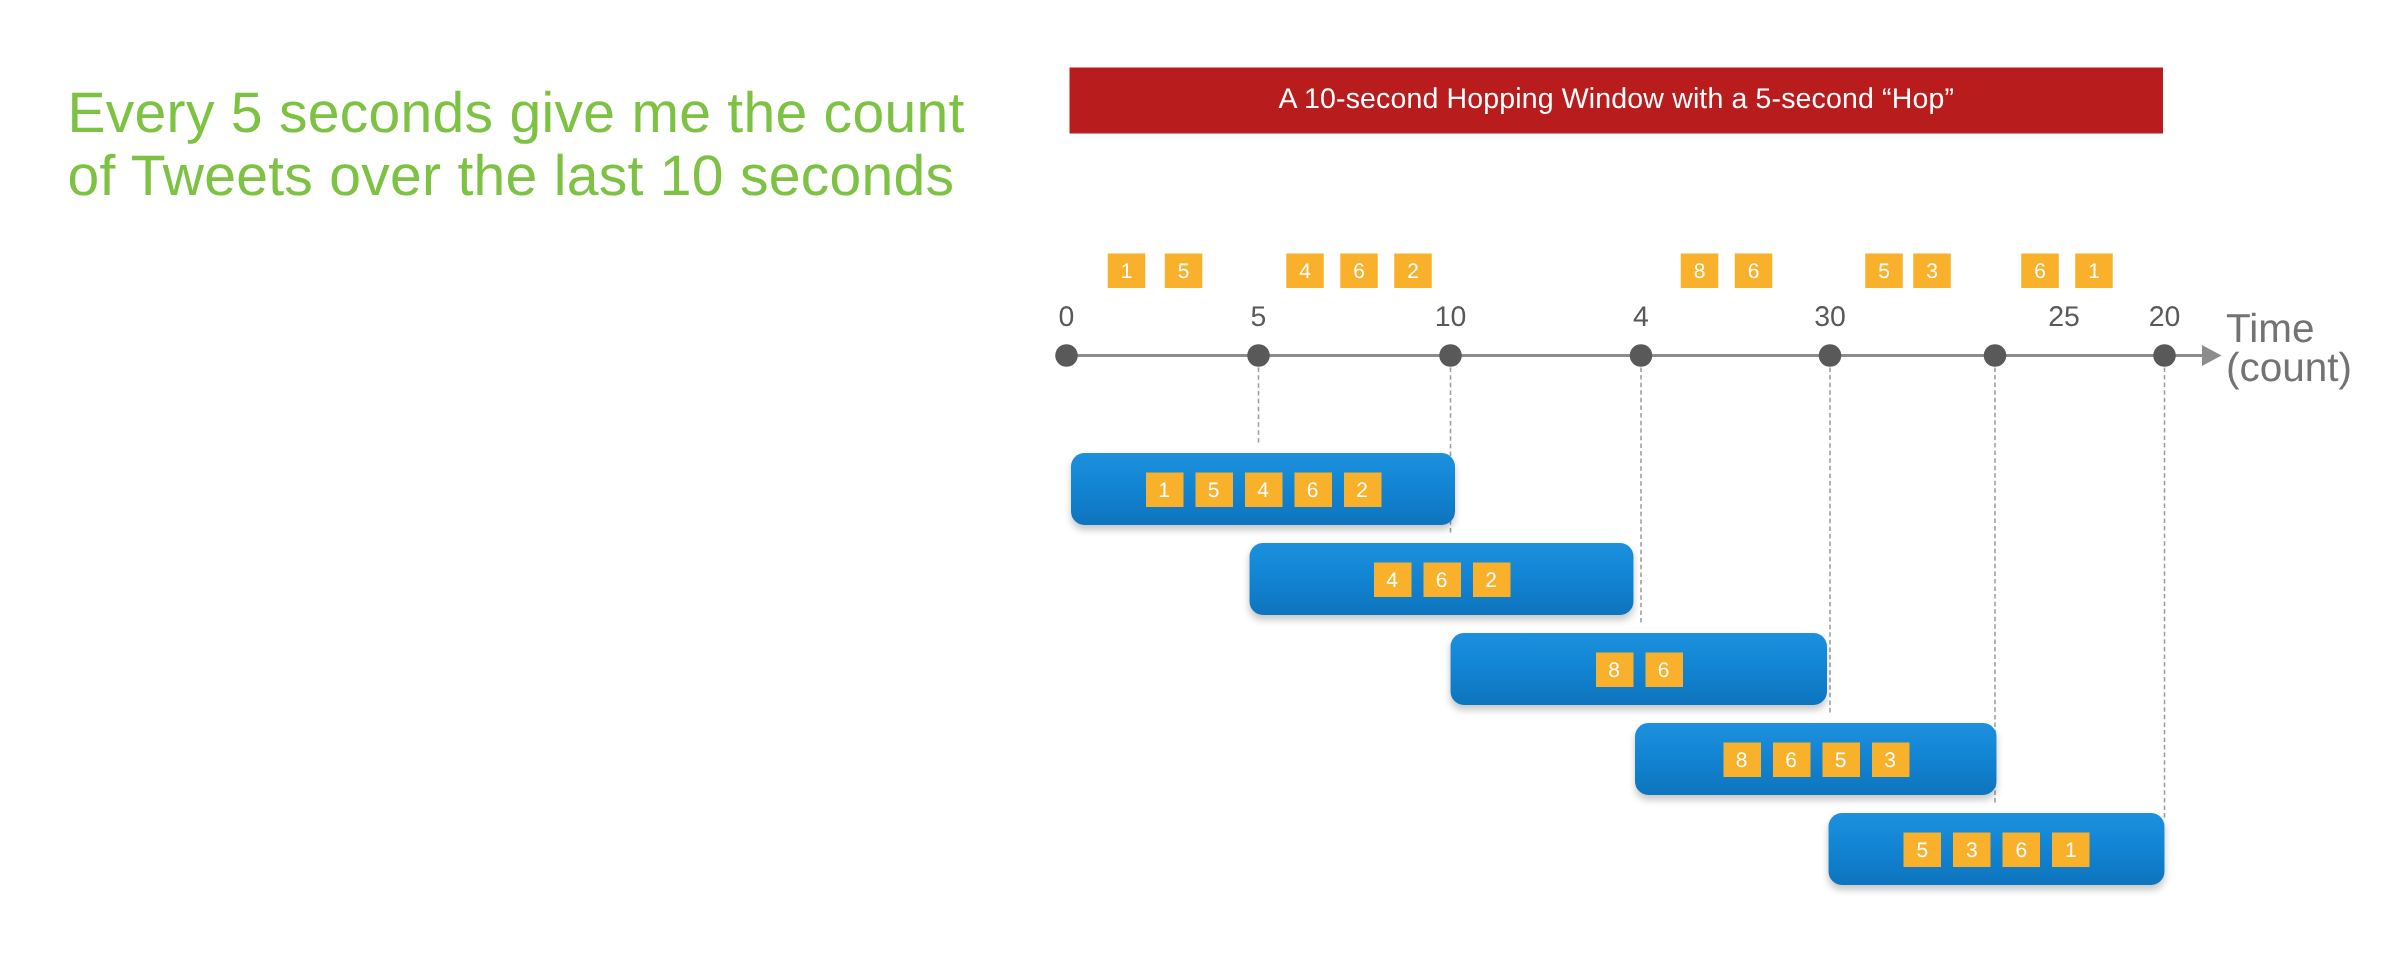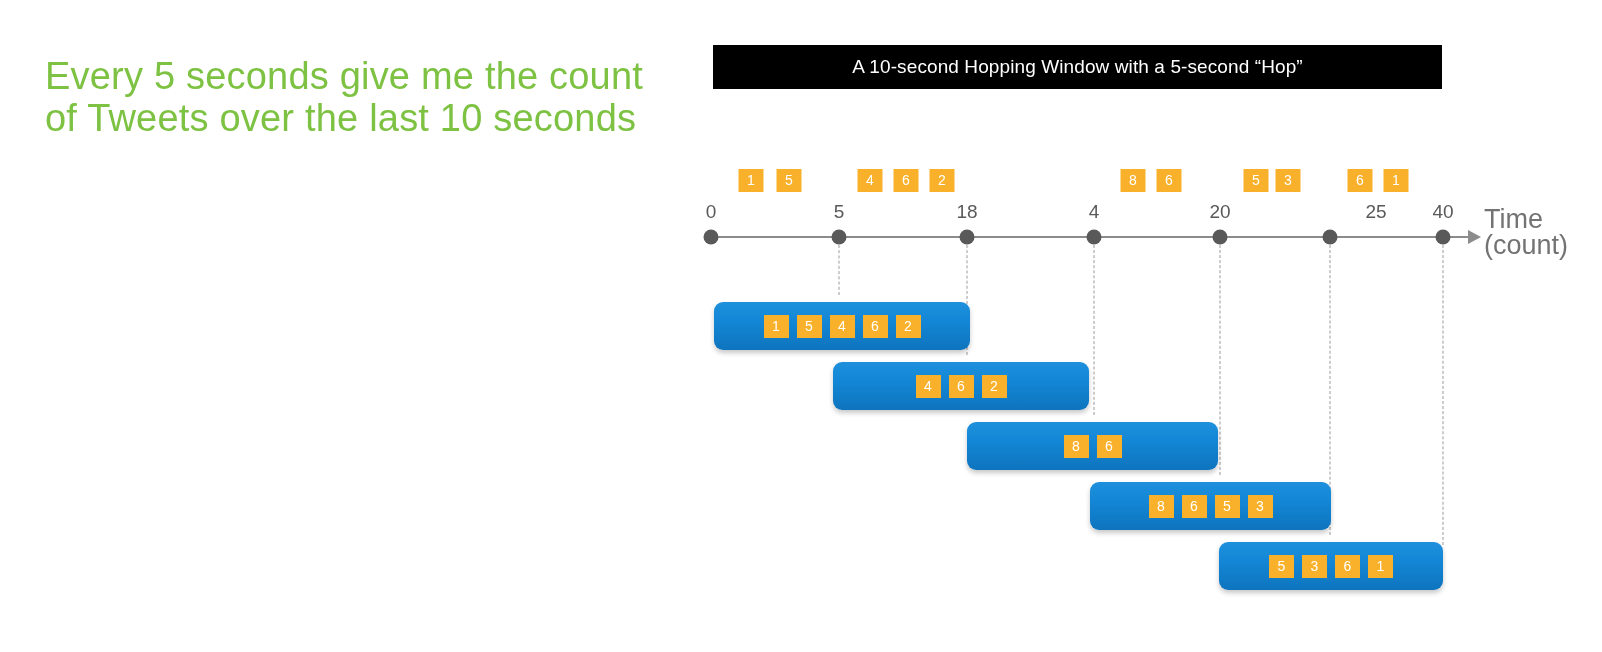--- a/index.html
+++ b/index.html
@@ -38,21 +38,21 @@
     white-space: pre-wrap;
   }
 
   
   #banner {
     position: absolute;
     left: 713px;
     top: 45px;
     width: 729px;
     height: 44px;
-    background: #000000;
+    background: #b91c1c;
     display: flex;
     align-items: center;
     justify-content: center;
   }
   #banner-text {
     color: #ffffff;
     font-size: 19px;
     font-weight: 400;
     letter-spacing: 0.1px;
     white-space: nowrap;
@@ -183,29 +183,29 @@
       <span>Time</span>
       <span>(count)</span>
     </div>
 
     <div id="ticks-container">
         <div class="tick-dot" style="left: 711px;"></div>
         <div class="tick-label" style="left: 711px;">0</div>
         <div class="tick-dot" style="left: 839px;"></div>
         <div class="tick-label" style="left: 839px;">5</div>
         <div class="tick-dot" style="left: 967px;"></div>
-        <div class="tick-label" style="left: 967px;">18</div>
+        <div class="tick-label" style="left: 967px;">10</div>
         <div class="tick-dot" style="left: 1094px;"></div>
         <div class="tick-label" style="left: 1094px;">4</div>
         <div class="tick-dot" style="left: 1220px;"></div>
-        <div class="tick-label" style="left: 1220px;">20</div>
+        <div class="tick-label" style="left: 1220px;">30</div>
         <div class="tick-dot" style="left: 1330px;"></div>
         <div class="tick-label" style="left: 1376px;">25</div>
         <div class="tick-dot" style="left: 1443px;"></div>
-        <div class="tick-label" style="left: 1443px;">40</div>
+        <div class="tick-label" style="left: 1443px;">20</div>
       </div>
     <div id="dashes-container">
         <div class="dash-line" style="left: 839px; height: 50px;"></div>
         <div class="dash-line" style="left: 967px; height: 110px;"></div>
         <div class="dash-line" style="left: 1094px; height: 170px;"></div>
         <div class="dash-line" style="left: 1220px; height: 230px;"></div>
         <div class="dash-line" style="left: 1330px; height: 290px;"></div>
         <div class="dash-line" style="left: 1443px; height: 300px;"></div>
       </div>
     <div id="events-container">

